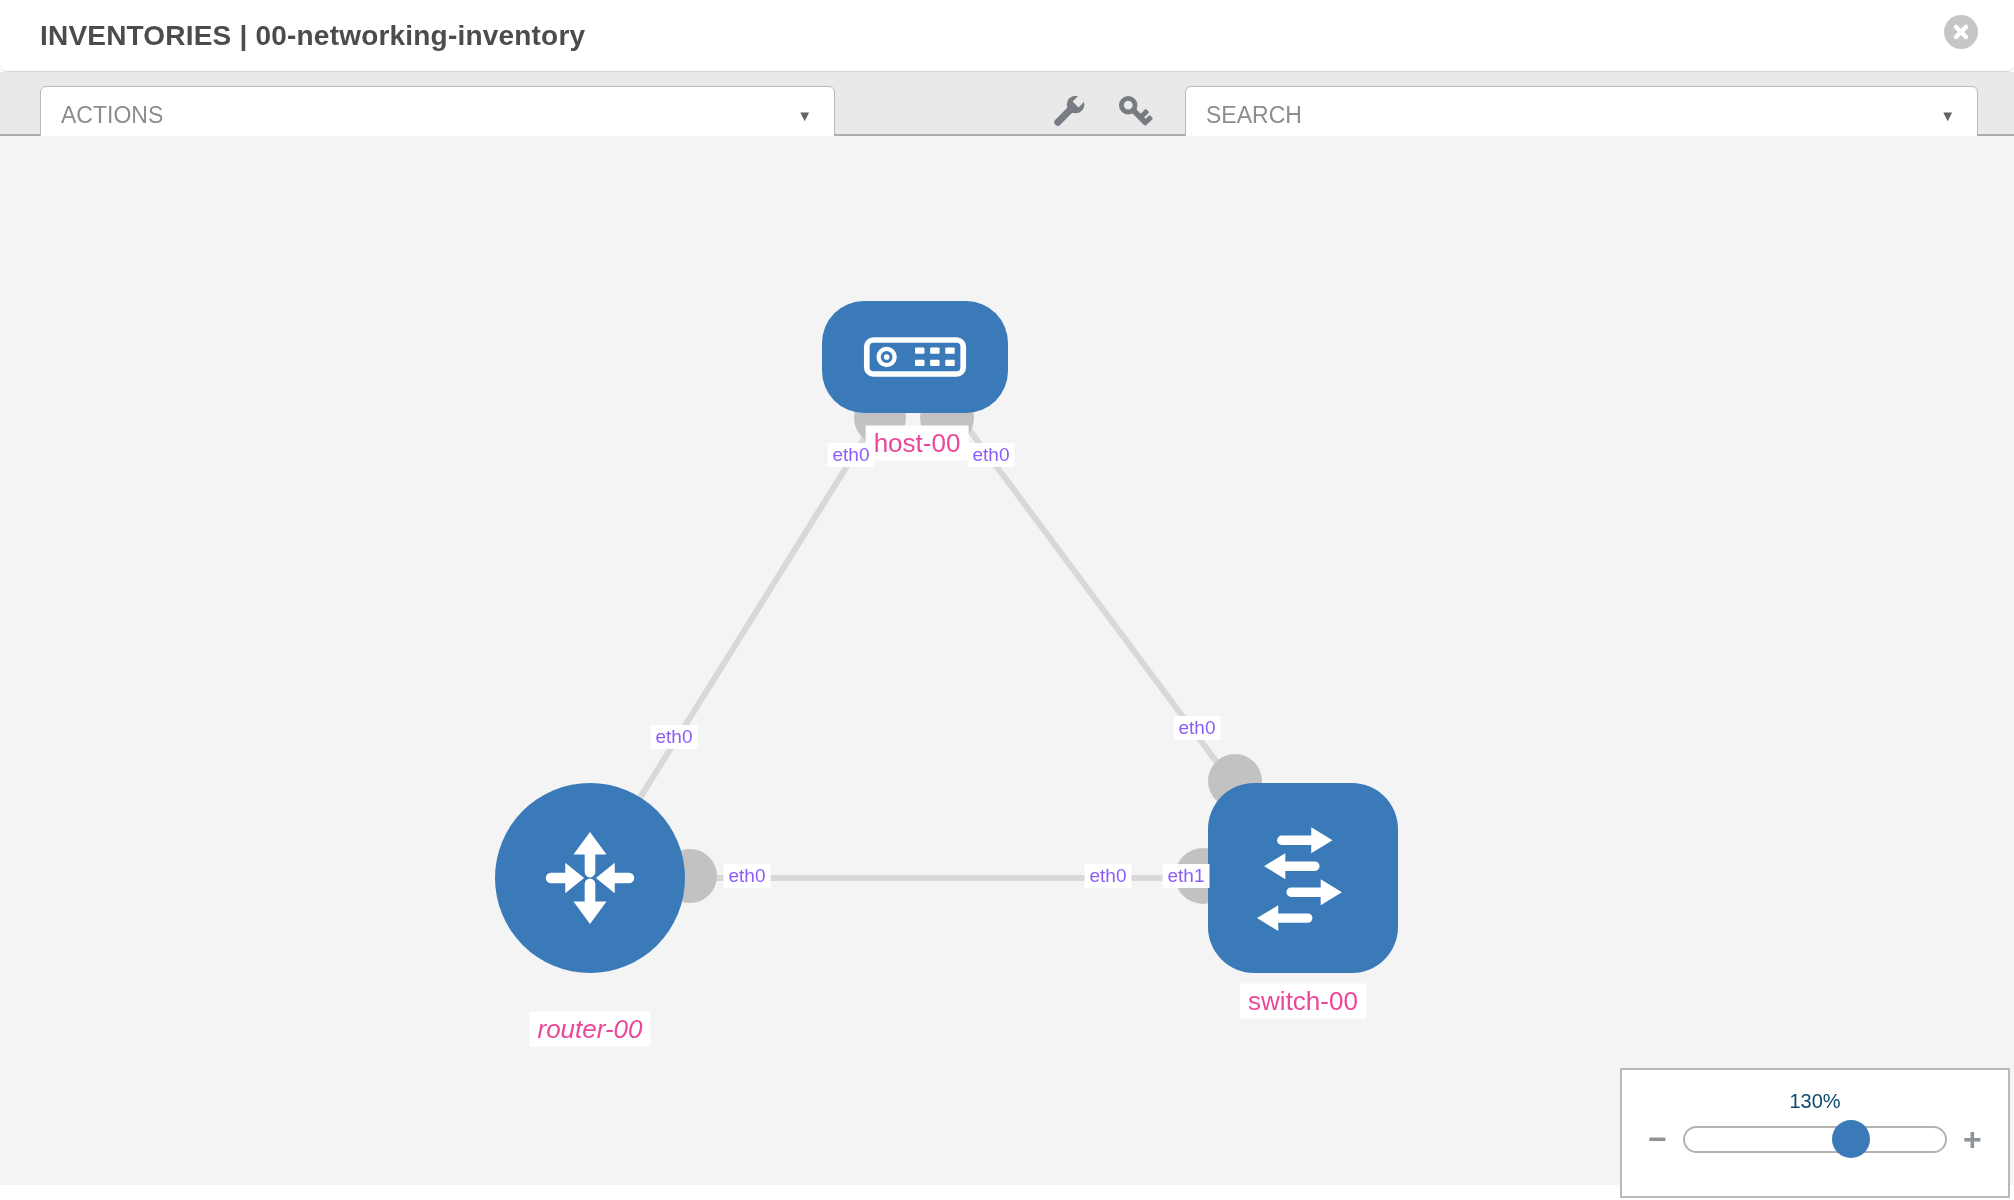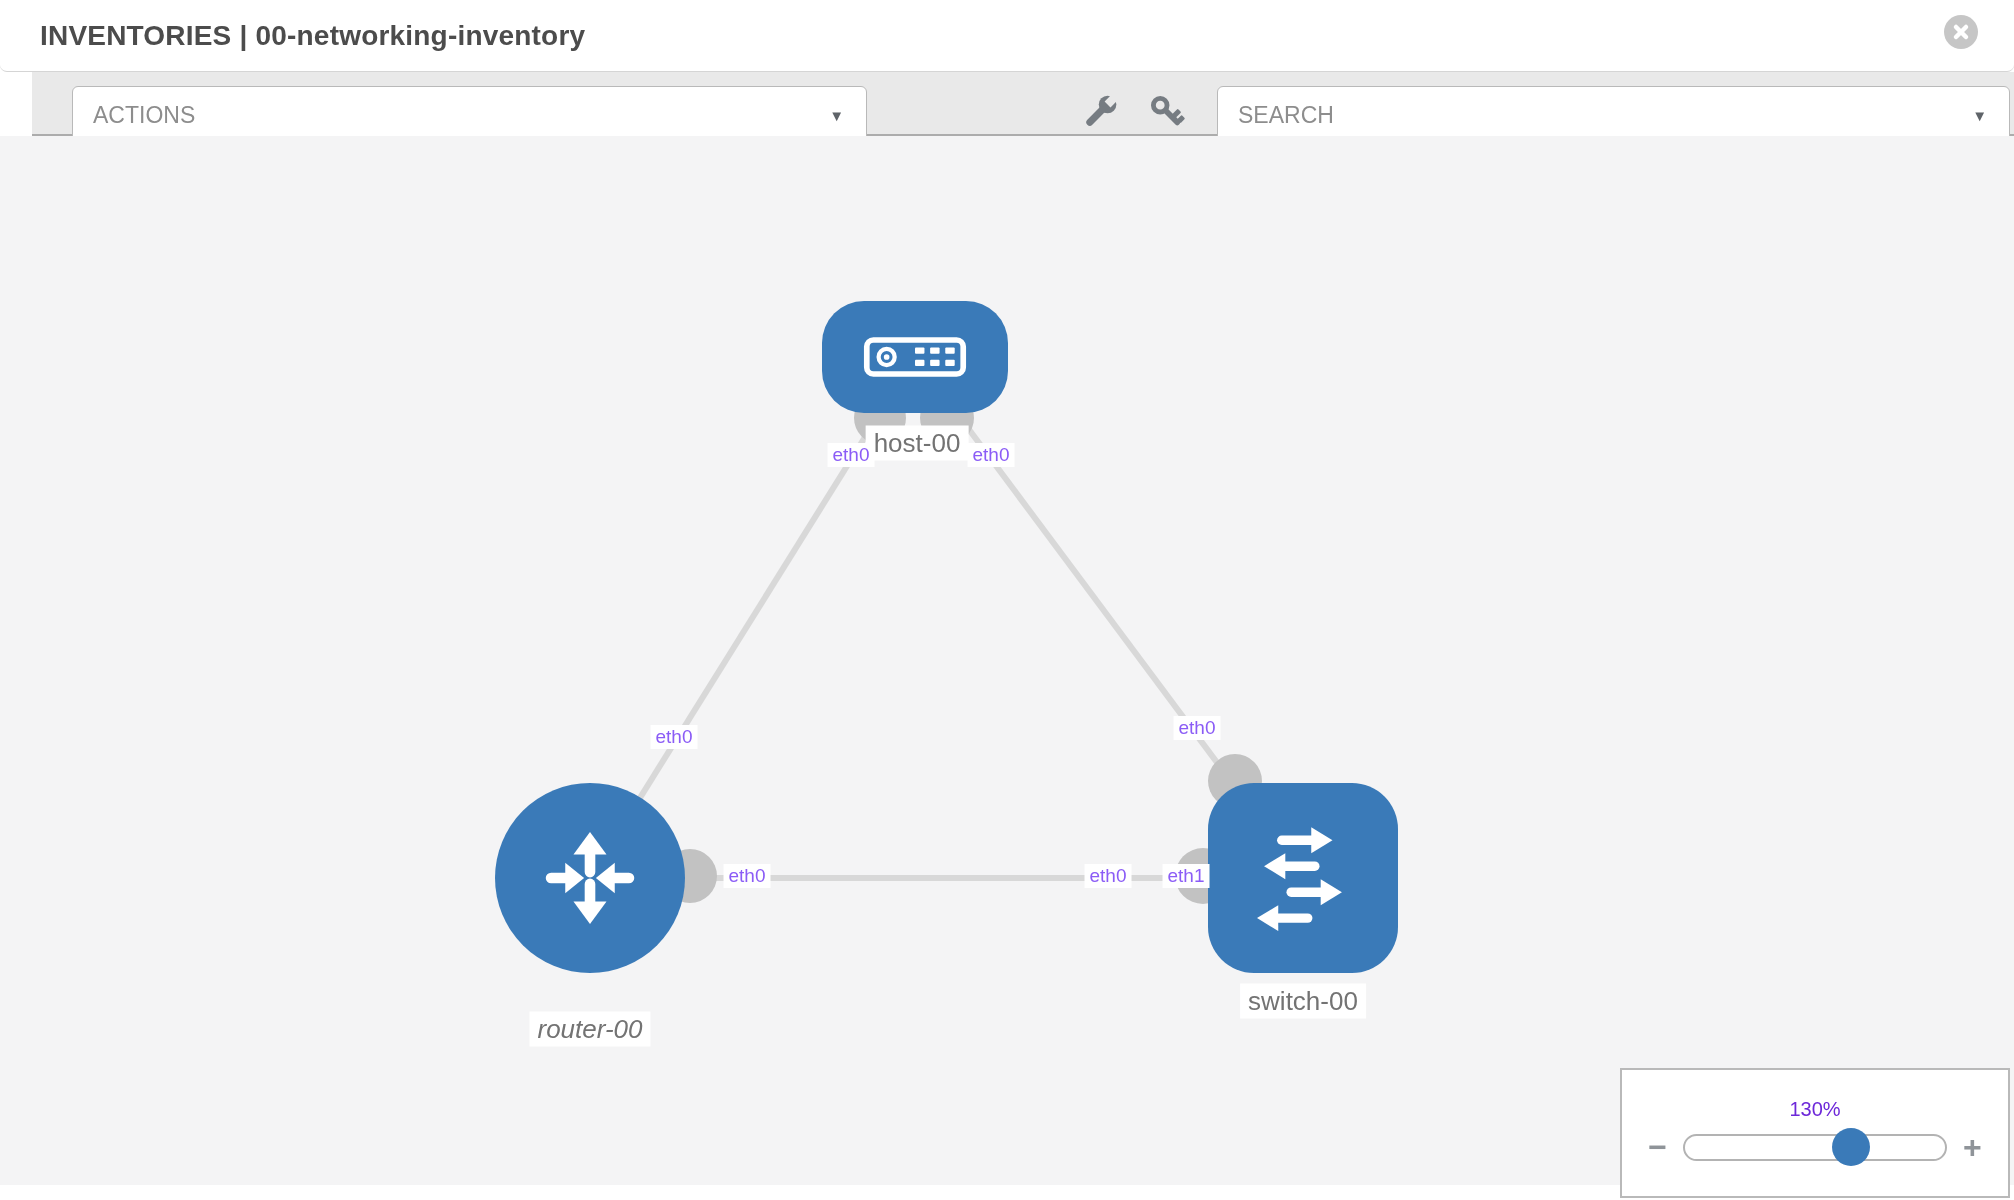--- a/index.html
+++ b/index.html
@@ -9,21 +9,21 @@
   
   .header { position:relative; height:72px; background:#fff; border-bottom:1px solid #d5d5d5;border-radius:7px; }
   .title  { position:absolute; left:40px; top:50%; transform:translateY(-50%);
             font-size:28px; font-weight:700; color:#4c4c4c; letter-spacing:.2px; }
   .close-btn { position:absolute; right:34px; top:14px; width:36px; height:36px;
                border:none; background:transparent; cursor:pointer; }
   .close-btn .circ { width:34px; height:34px; border-radius:50%; background:#c6c6c6;
                display:flex; align-items:center; justify-content:center; }
 
   
-  .toolbar { position:relative; height:64px; background:#e9e9e9; border-bottom:2px solid #acacac;margin-left:32px; }
+  .toolbar { position:relative; height:64px; background:#e9e9e9; border-bottom:2px solid #acacac; }
   .select  { position:absolute; top:14px; height:58px; background:#fff;
              border:1px solid #b9b9b9; border-radius:6px; display:flex;
              align-items:center; padding:0 20px; cursor:pointer; }
   .select .sel-label { font-size:23px; color:#8d8d8d; }
   .select .caret { position:absolute; right:22px; font-size:15px; color:#5f6469; }
   .actions { left:40px;  width:795px; }
   .search  { left:1185px; width:793px; }
   .tool-btn { position:absolute; top:18px; width:48px; height:48px; border:none;
               background:transparent; cursor:pointer; }
   .tool-btn.wrench { left:1043px; }
@@ -33,29 +33,29 @@
   .canvas { position:relative; width:2014px; height:1049px; background:#f4f4f5; }
   #links-layer { position:absolute; left:0; top:0; }
 
   .node { position:absolute; background:#3a7ab8; display:flex; align-items:center;
           justify-content:center; cursor:pointer; }
   .node.host   { width:186px; height:112px; border-radius:42px; }
   .node.router { width:190px; height:190px; border-radius:50%; }
   .node.switch { width:190px; height:190px; border-radius:46px; }
 
   .chip { position:absolute; transform:translate(-50%,-50%); background:#fff;
-          color:#737373; white-space:nowrap; }
+          color:#ec4899; white-space:nowrap; }
   .chip.node-label { font-size:26px; padding:2px 8px; }
   .chip.iface      { font-size:19px; color:#8b5cf6; padding:1px 5px; }
 
   
   .zoom-panel { position:absolute; left:1620px; top:1082px-150px; }
   .zoom-panel { position:absolute; left:1620px; top:932px; width:390px; height:130px;
                 background:#fff; border:2px solid #b9b9b9; }
-  .zoom-value { text-align:center; margin-top:28px; font-size:20px; color:#6d28d9; }
+  .zoom-value { text-align:center; margin-top:20px; font-size:20px; color:#0c4a6e; }
   .zoom-row { display:flex; align-items:center; justify-content:center; margin-top:10px; gap:16px; }
   .zoom-sign { font-size:32px; font-weight:700; color:#8f9499; line-height:1;
                cursor:pointer; user-select:none; }
   .zoom-track { position:relative; width:264px; height:27px; background:#fff;
                 border:2px solid #b3b3b3; border-radius:14px; cursor:pointer; }
   .zoom-thumb { position:absolute; top:50%; width:38px; height:38px; border-radius:50%;
                 background:#3a7ab8; transform:translate(-50%,-50%); cursor:grab; }
 </style>
 </head>
 <body>

